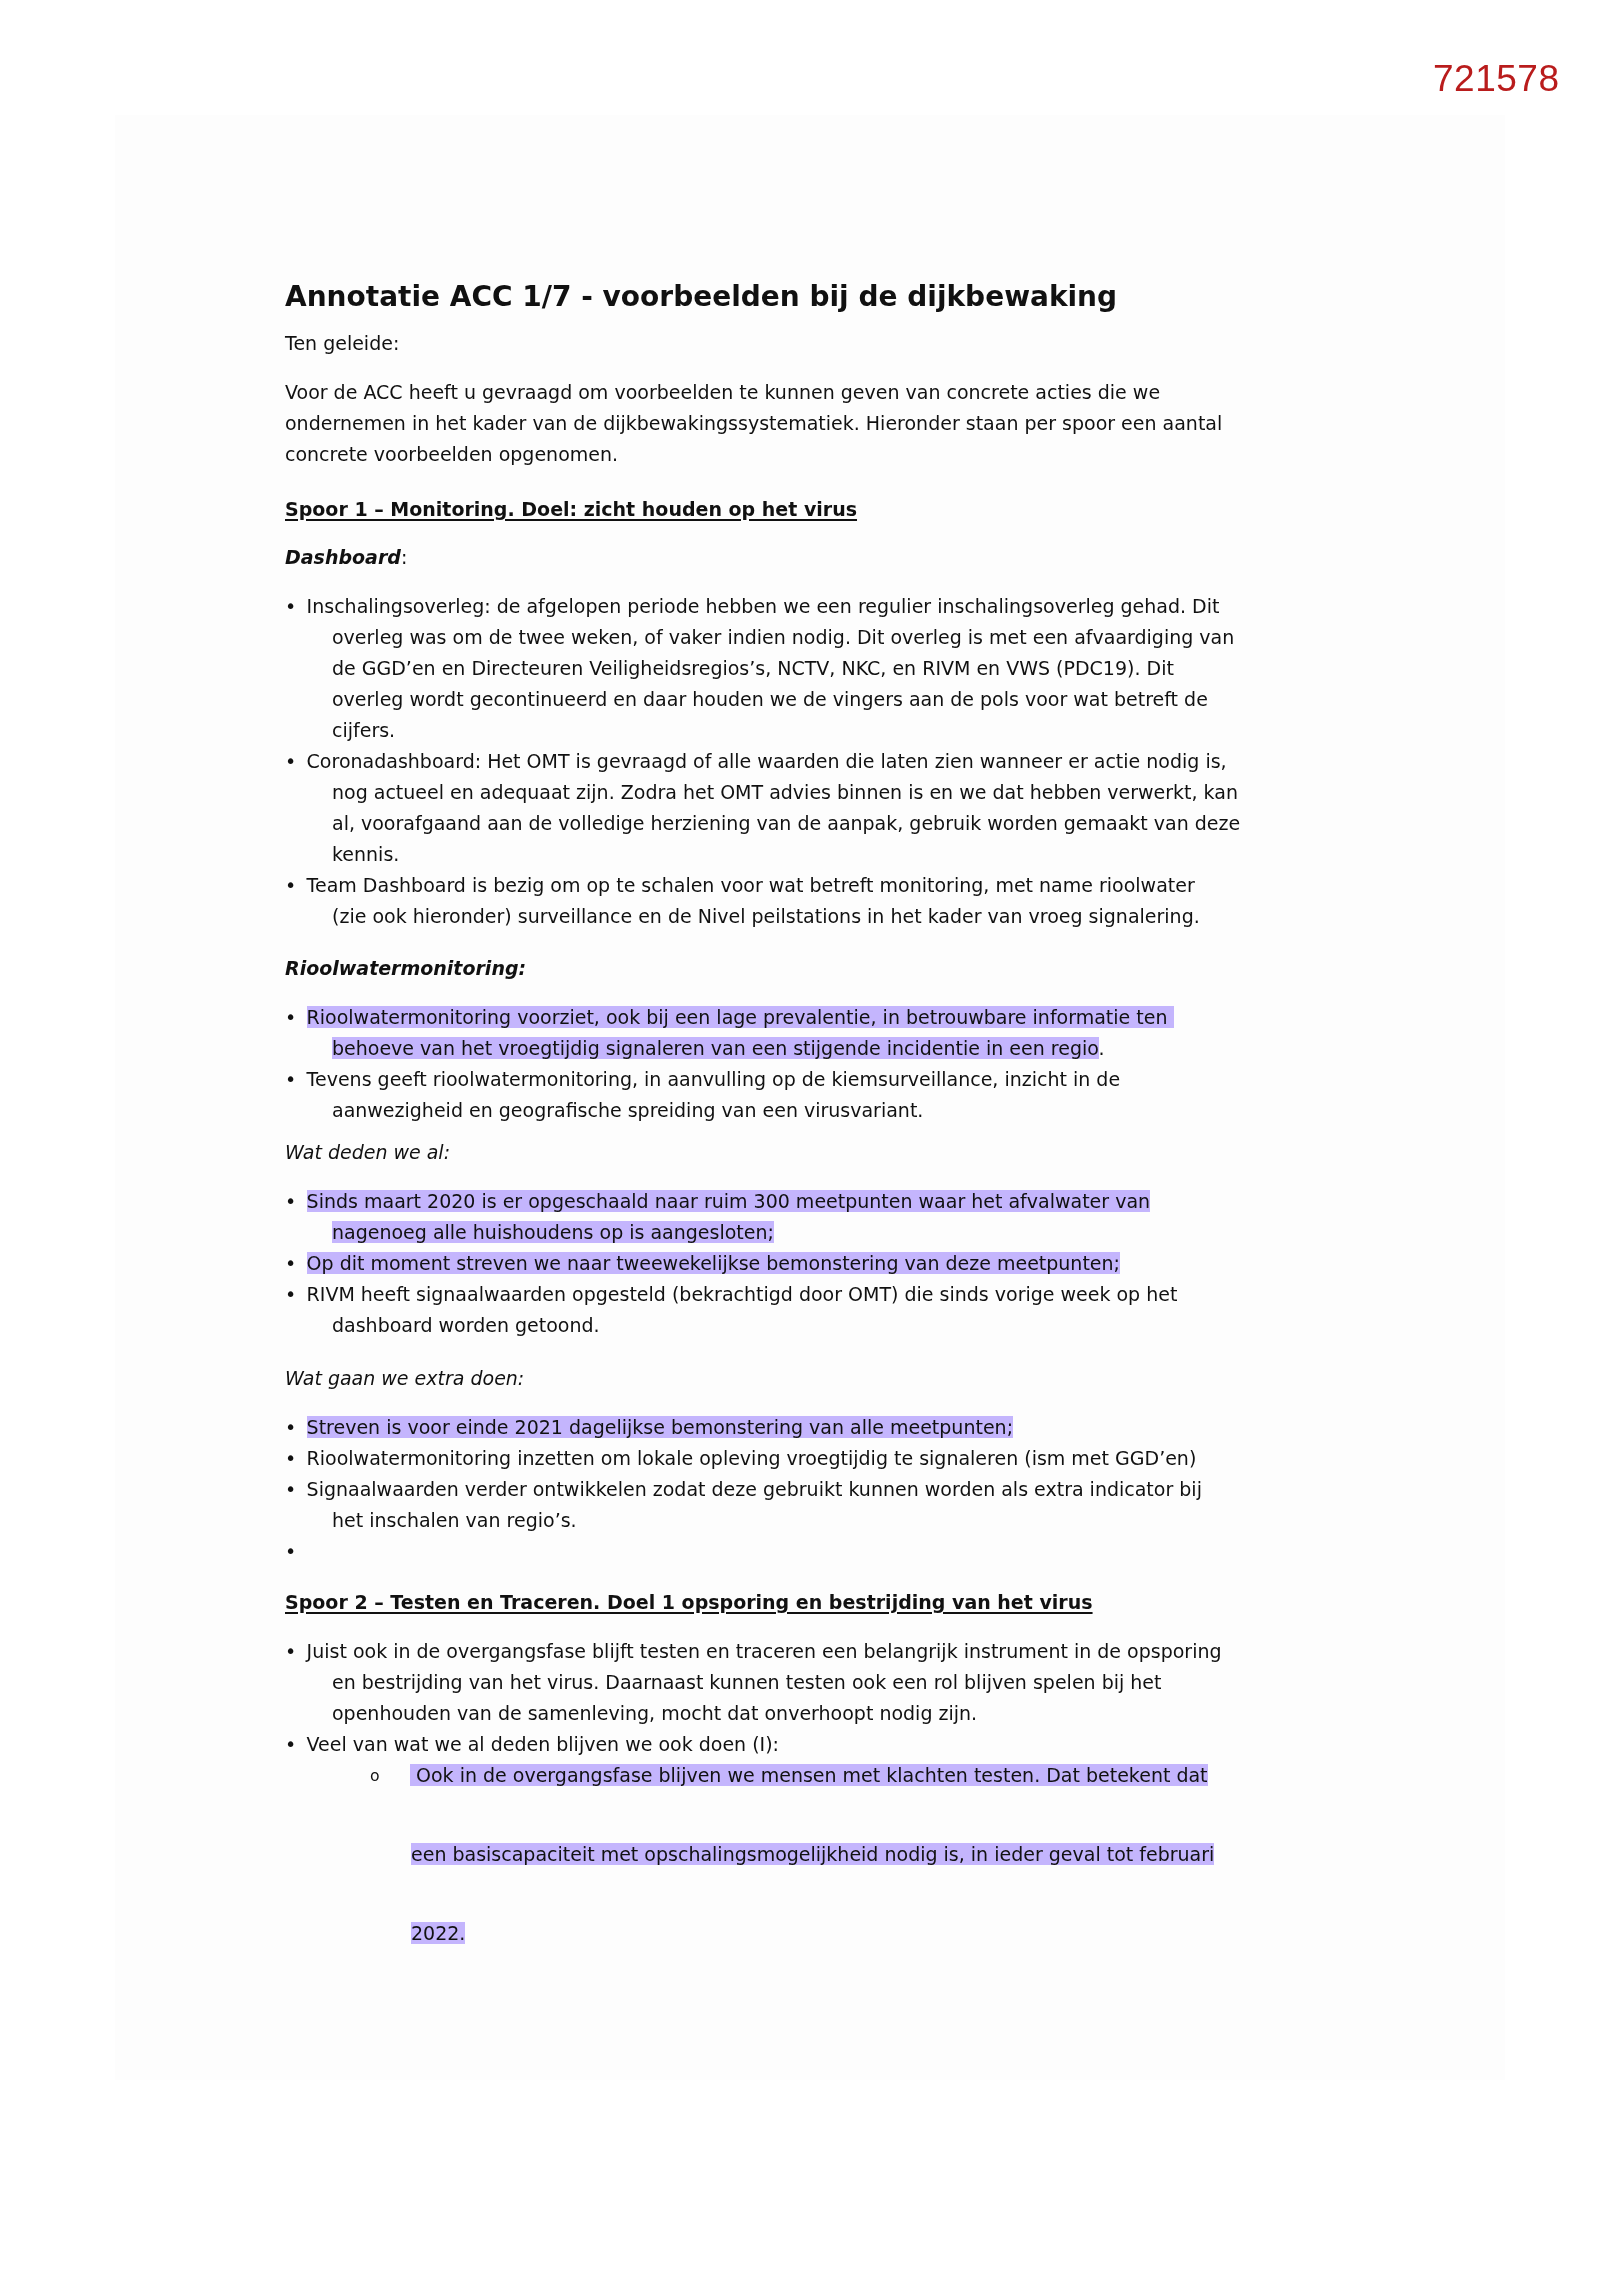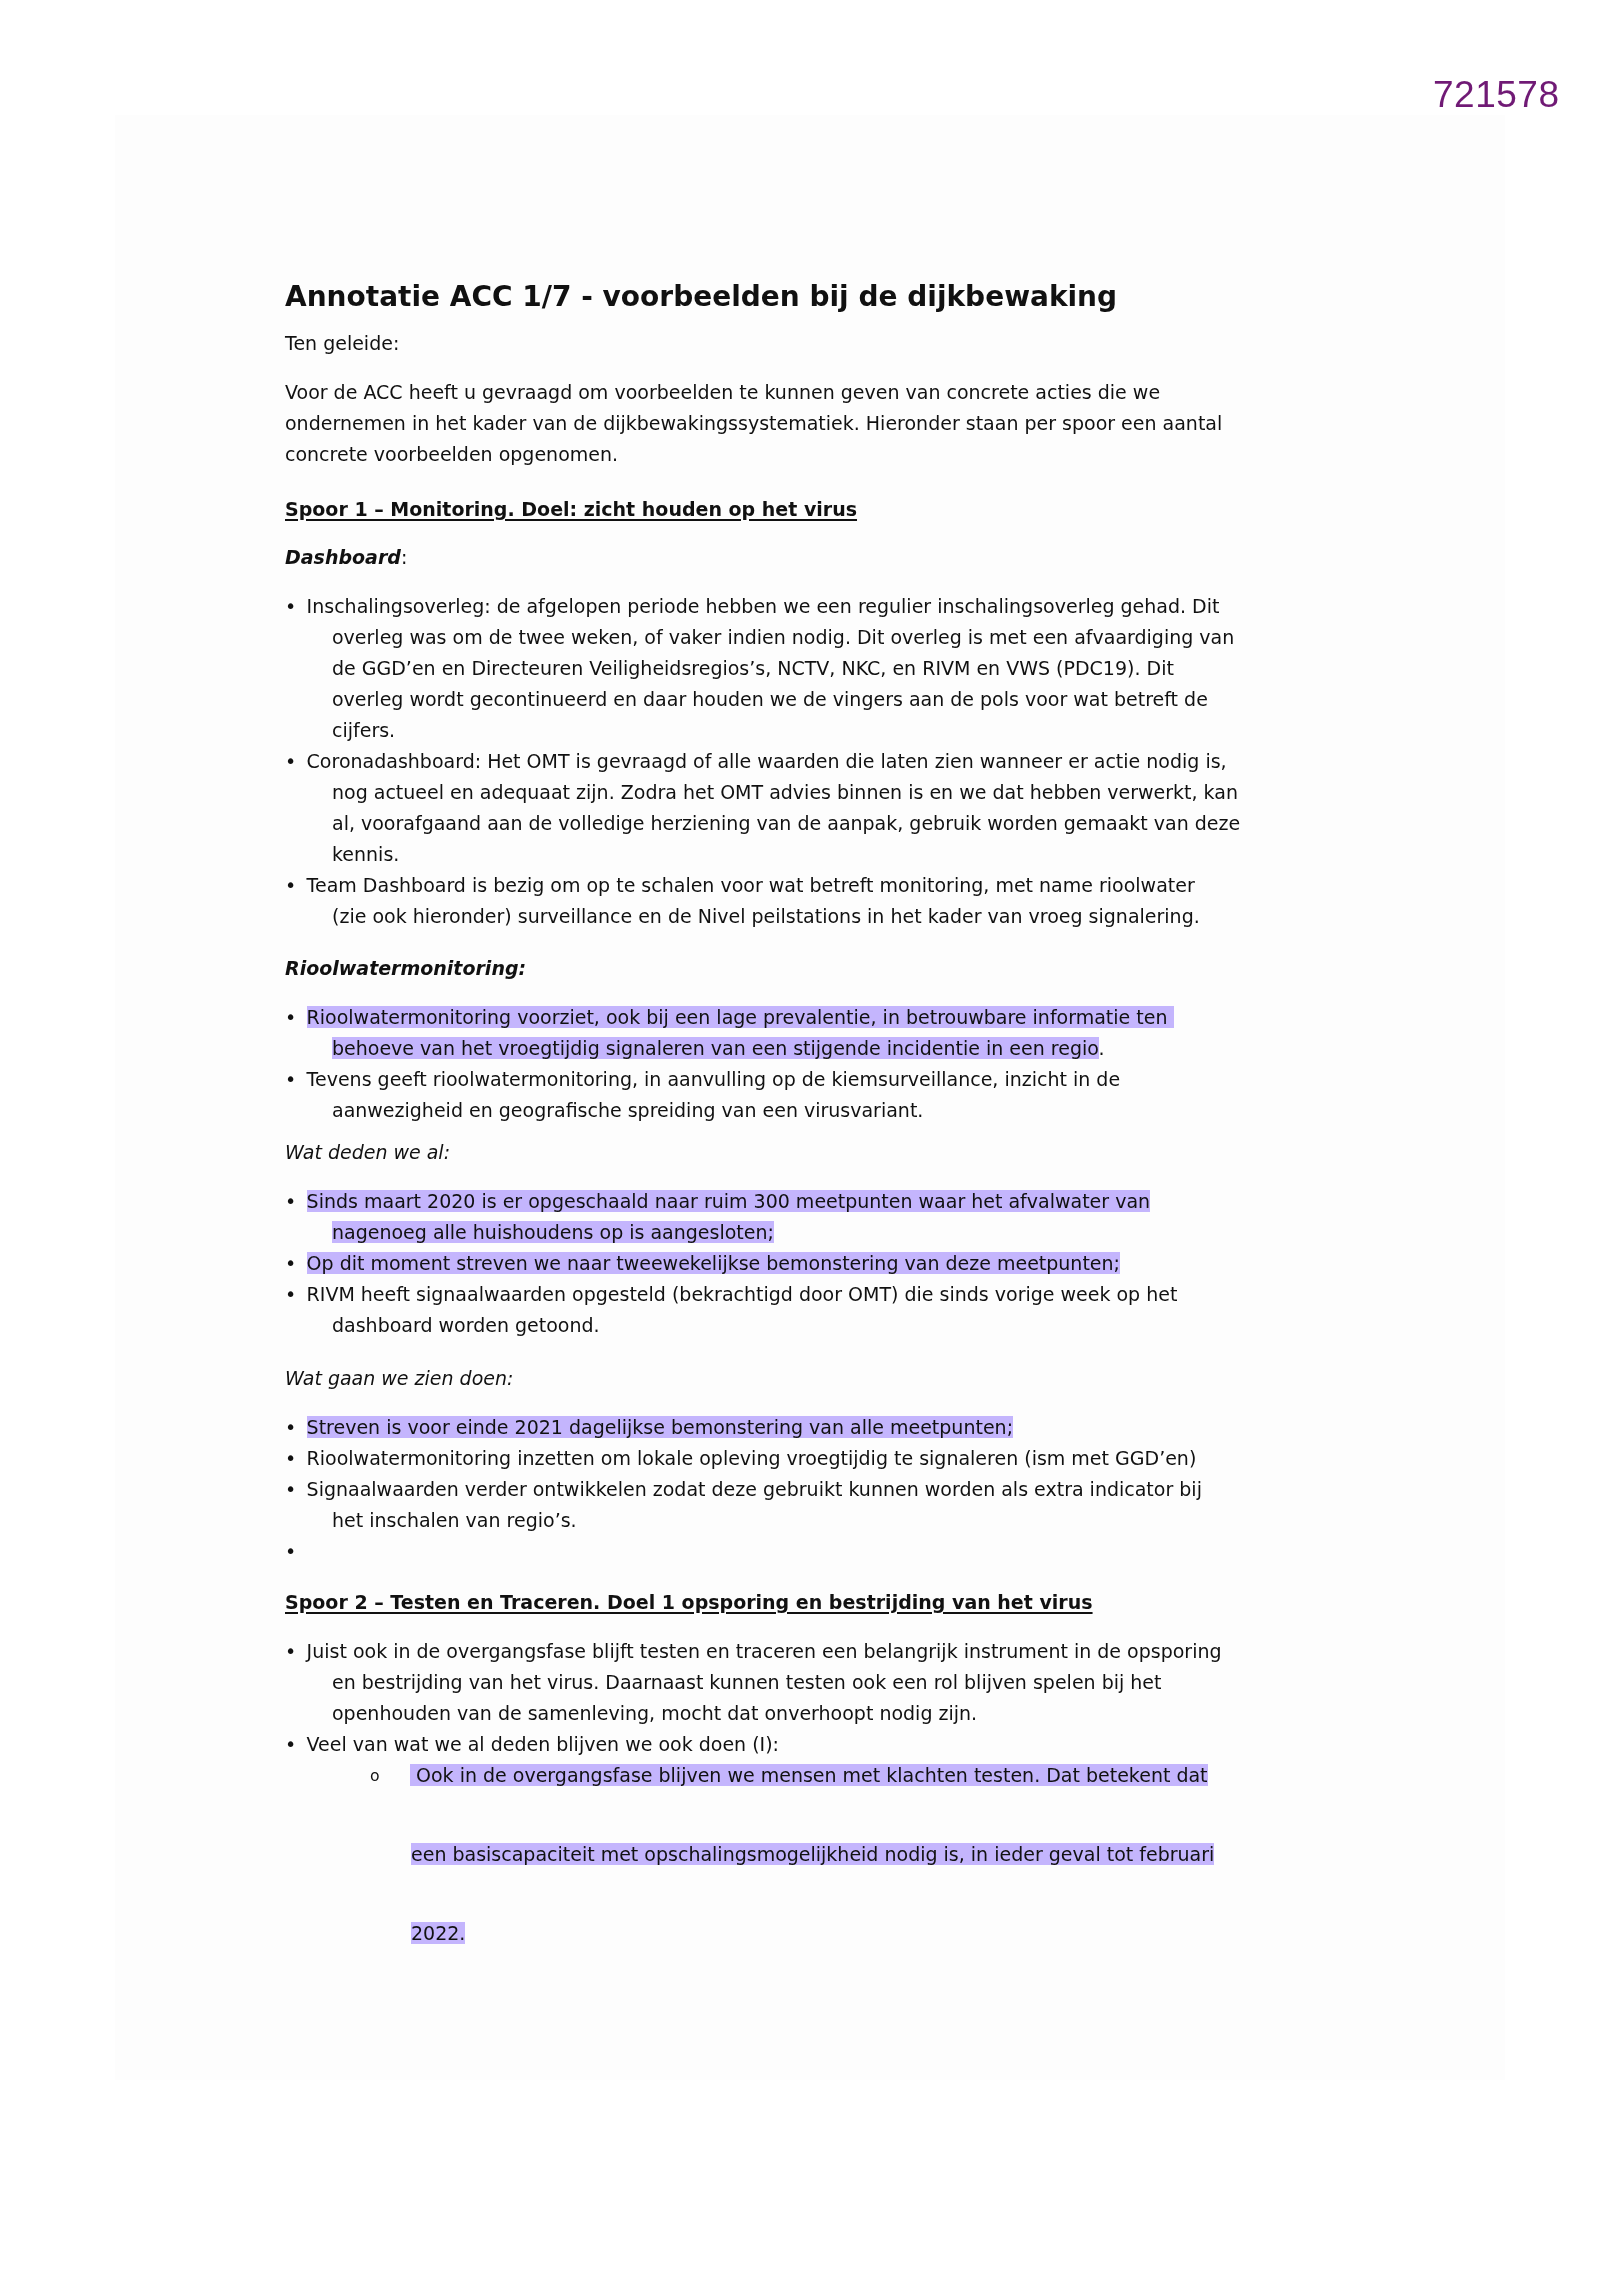--- a/index.html
+++ b/index.html
@@ -1,19 +1,19 @@
 <!DOCTYPE html>
 <html><head>
 <meta charset="utf-8">
 <style>
   html, body { margin: 0; padding: 0; background: #ffffff; }
   body { width: 1621px; height: 2292px; position: relative; overflow: hidden;
          font-family: "DejaVu Sans", sans-serif; color: #111111; }
-  .doc-id { position: absolute; left: 1433px; top: 74px; font-family: "Liberation Sans", sans-serif;
-            font-size: 37px; color: #701a75; letter-spacing: 0.5px; }
+  .doc-id { position: absolute; left: 1433px; top: 58px; font-family: "Liberation Sans", sans-serif;
+            font-size: 37px; color: #b91c1c; letter-spacing: 0.5px; }
   .scan-area { position: absolute; left: 115px; top: 115px; width: 1390px; height: 1965px; background: #fdfdfd; }
   .page { position: absolute; left: 285px; top: 0; width: 1078px; font-size: 19px; line-height: 31px; }
   .block { position: absolute; left: 0; width: 1078px; }
   .title { font-weight: bold; font-size: 28px; }
   .h-spoor { font-weight: bold; text-decoration: underline; text-underline-offset: 2.9px; text-decoration-thickness: 2px; }
   .h-sub { font-weight: bold; font-style: italic; }
   .it { font-style: italic; }
   .line { white-space: pre; height: 31px; }
   .bul { position: relative; }
   .bul .dot { position: absolute; left: 0; top: 0; width: 19.6px; }
@@ -96,21 +96,21 @@
       <span class="dot">•</span>
       <div class="line l0"><span class="hl">Op dit moment streven we naar tweewekelijkse bemonstering van deze meetpunten;</span></div>
     </div>
     <div class="bul">
       <span class="dot">•</span>
       <div class="line l0">RIVM heeft signaalwaarden opgesteld (bekrachtigd door OMT) die sinds vorige week op het</div>
       <div class="line ln">dashboard worden getoond.</div>
     </div>
   </div>
 
-  <div class="block it" style="top:1363px">Wat gaan we zien doen:</div>
+  <div class="block it" style="top:1363px">Wat gaan we extra doen:</div>
 
   <div class="block" style="top:1412px">
     <div class="bul">
       <span class="dot">•</span>
       <div class="line l0"><span class="hl">Streven is voor einde 2021 dagelijkse bemonstering van alle meetpunten;</span></div>
     </div>
     <div class="bul">
       <span class="dot">•</span>
       <div class="line l0">Rioolwatermonitoring inzetten om lokale opleving vroegtijdig te signaleren (ism met GGD’en)</div>
     </div>

